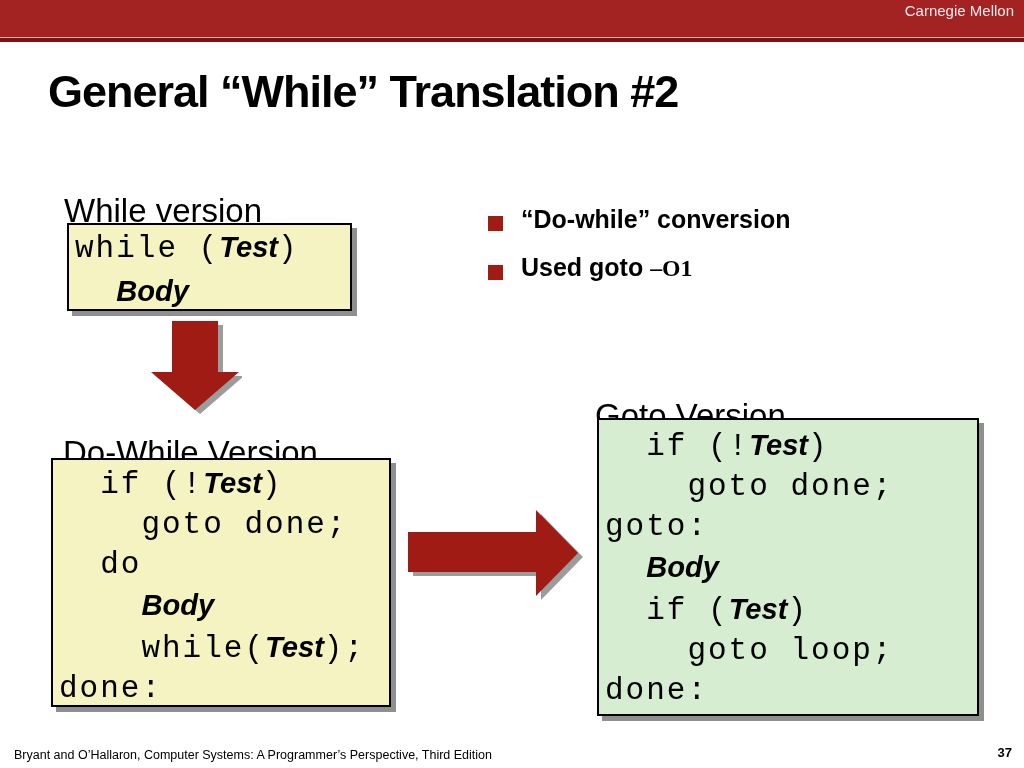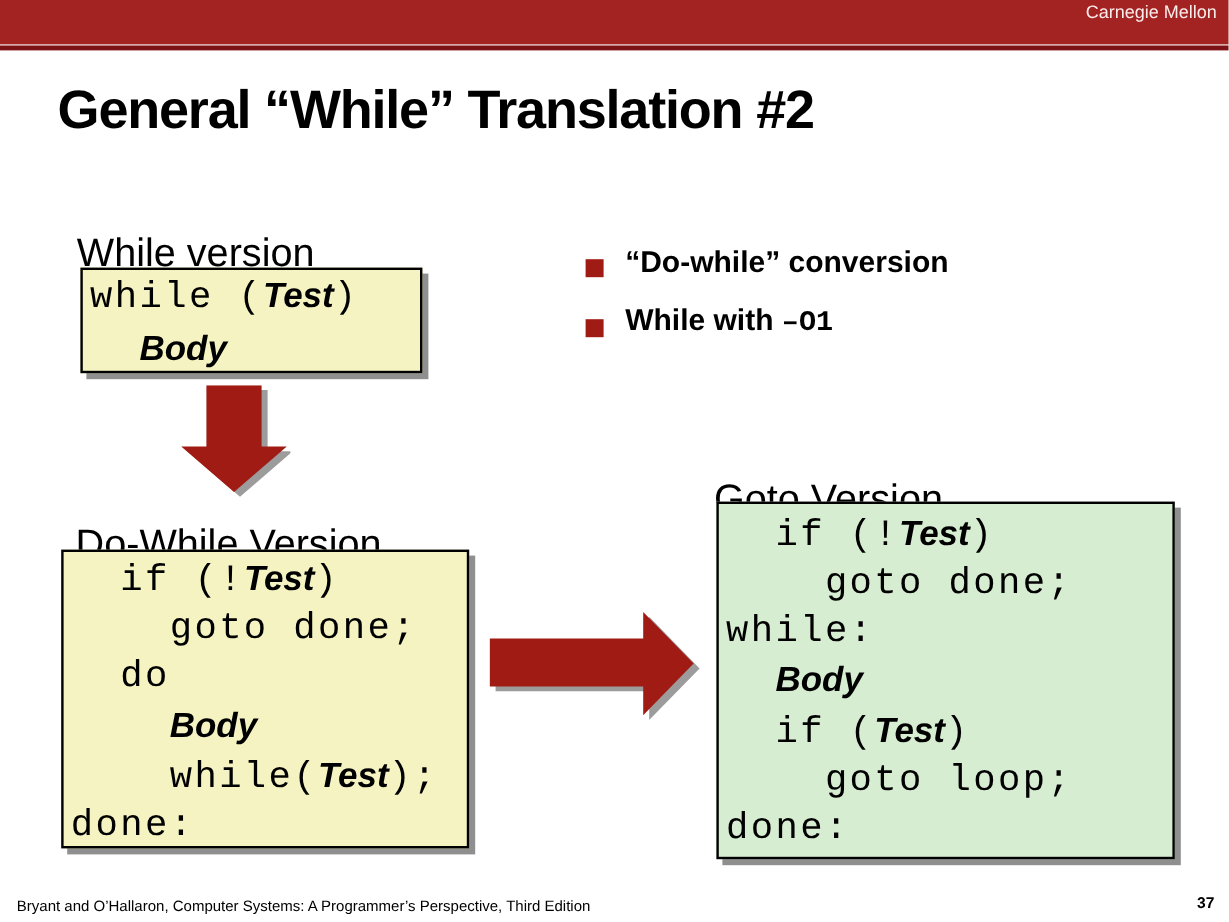--- a/index.html
+++ b/index.html
@@ -39,21 +39,21 @@
   .box-while .code-line{line-height:42px;}
   .seg-m{font-family:"Liberation Mono",monospace;}
   .seg-v{font-family:"Liberation Sans",sans-serif;font-weight:bold;font-style:italic;font-size:0.94em;letter-spacing:0;}
   
   .bullet-row{position:absolute;left:488px;display:flex;align-items:center;white-space:nowrap;}
   .bullet-row-1{top:202px;}
   .bullet-row-2{top:250px;}
   .bullet-sq{width:15px;height:15px;background:var(--red);margin-top:9px;margin-right:18px;flex:none;}
   .bullet-text{font-size:25px;font-weight:bold;line-height:34px;}
   .seg-b{font-weight:bold;}
-  .seg-mb{font-family:Liberation Mono, monospace;font-weight:bold;font-size:0.95em;margin-top:12px;}
+  .seg-mb{font-family:Liberation Serif, serif;font-weight:bold;font-size:0.95em;margin-top:12px;}
   
   .arrow{position:absolute;}
   .arrow-down{left:150px;top:321px;}
   .arrow-right{left:408px;top:507px;}
   
   .footer-credit{position:absolute;left:14px;top:748px;font-size:12.5px;white-space:nowrap;text-align:center;}
   .page-num{position:absolute;right:12px;top:745px;font-size:13px;font-weight:bold;}
 </style>
 </head>
 <body>
@@ -75,21 +75,21 @@
       <div class="code-line"><span class="seg-m">while (</span><span class="seg-v">Test</span><span class="seg-m">)</span></div>
       <div class="code-line"><span class="seg-m">  </span><span class="seg-v">Body</span></div>
     </div>
 
   <div class="bullet-row bullet-row-1">
     <span class="bullet-sq"></span>
     <span class="bullet-text"><span class="seg-b">“Do-while” conversion</span></span>
   </div>
   <div class="bullet-row bullet-row-2">
     <span class="bullet-sq"></span>
-    <span class="bullet-text"><span class="seg-b">While with </span><span class="seg-mb">–O1</span></span>
+    <span class="bullet-text"><span class="seg-b">Used goto </span><span class="seg-mb">–O1</span></span>
   </div>
 
   <svg class="arrow arrow-down" width="92" height="94" viewBox="0 0 92 94">
     <polygon points="22,0 68,0 68,51 89,51 45,89 1,51 22,51" transform="translate(5,4)" fill="#9C9C9C"></polygon>
     <polygon points="22,0 68,0 68,51 89,51 45,89 1,51 22,51" fill="#A11B15"></polygon>
   </svg>
 
   <div class="sec-label lbl-dowhile">Do-While Version</div>
   <div class="code-box box-dowhile">
       <div class="code-line"><span class="seg-m">  if (!</span><span class="seg-v">Test</span><span class="seg-m">)</span></div>
@@ -102,21 +102,21 @@
 
   <svg class="arrow arrow-right" width="176" height="94" viewBox="0 0 176 94">
     <polygon points="0,25 128,25 128,3 170,46 128,89 128,65 0,65" transform="translate(5,4)" fill="#9C9C9C"></polygon>
     <polygon points="0,25 128,25 128,3 170,46 128,89 128,65 0,65" fill="#A11B15"></polygon>
   </svg>
 
   <div class="sec-label lbl-goto">Goto Version</div>
   <div class="code-box box-goto">
       <div class="code-line"><span class="seg-m">  if (!</span><span class="seg-v">Test</span><span class="seg-m">)</span></div>
       <div class="code-line"><span class="seg-m">    goto done;</span></div>
-      <div class="code-line"><span class="seg-m">while:</span></div>
+      <div class="code-line"><span class="seg-m">goto:</span></div>
       <div class="code-line"><span class="seg-m">  </span><span class="seg-v">Body</span></div>
       <div class="code-line"><span class="seg-m">  if (</span><span class="seg-v">Test</span><span class="seg-m">)</span></div>
       <div class="code-line"><span class="seg-m">    goto loop;</span></div>
       <div class="code-line"><span class="seg-m">done:</span></div>
     </div>
 
   <div class="footer-credit">Bryant and O’Hallaron, Computer Systems: A Programmer’s Perspective, Third Edition</div>
   <div class="page-num">37</div>
 
 </div>

